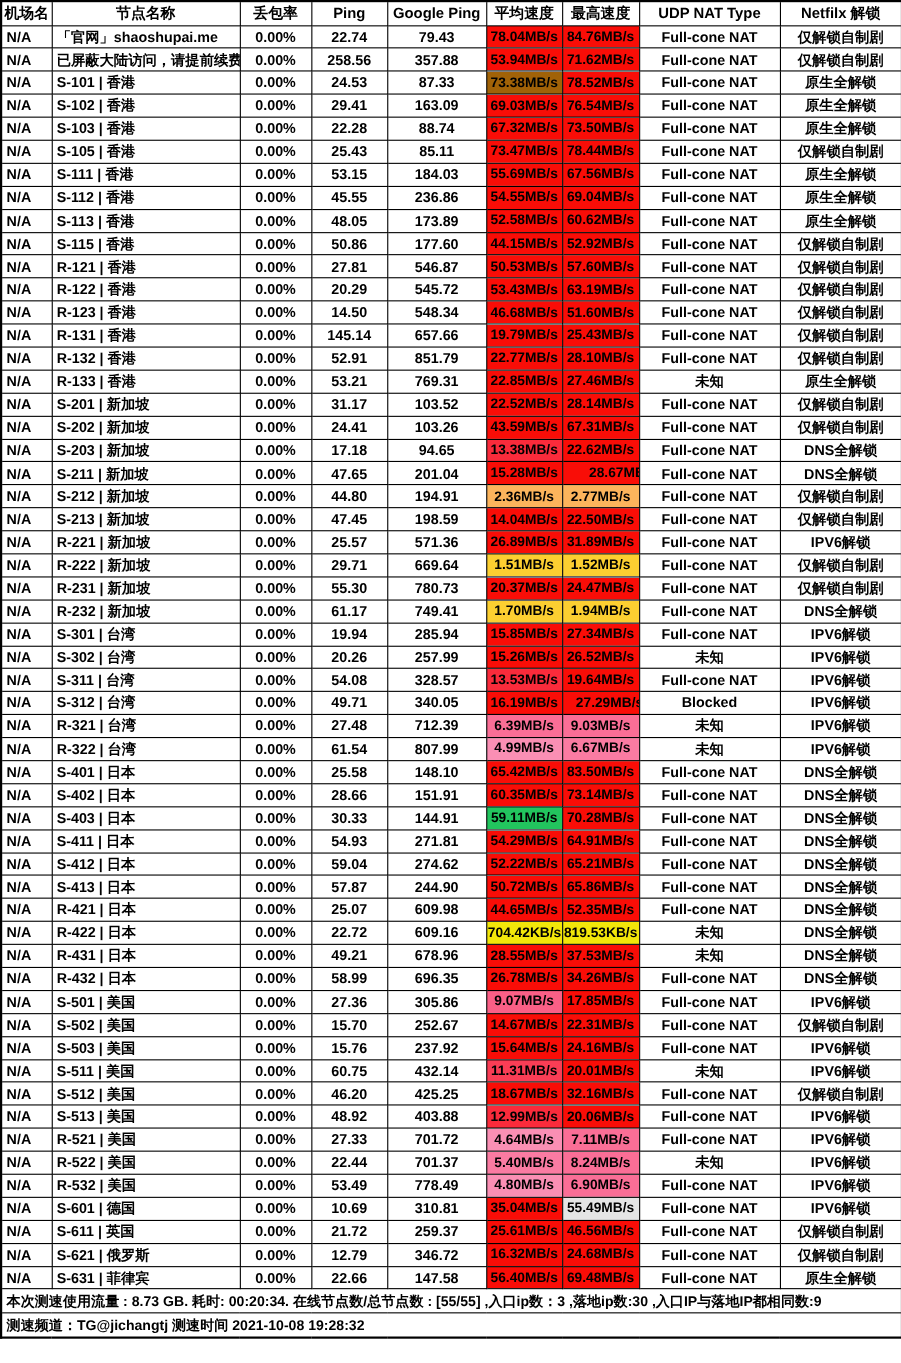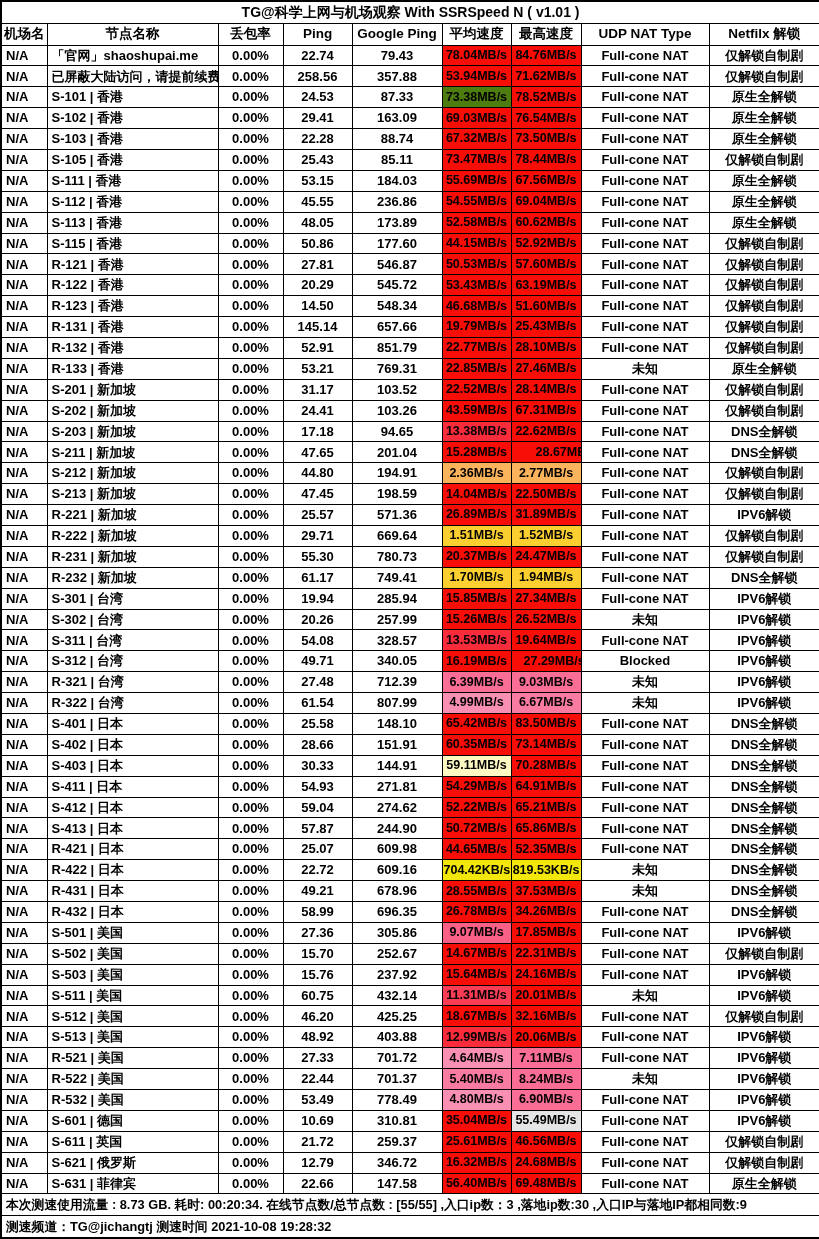--- a/index.html
+++ b/index.html
@@ -49,23 +49,20 @@
         <col class="c-loss">
       <col class="c-ping">
         <col class="c-gping">
         <col class="c-avg">
       <col class="c-max">
         <col class="c-nat">
         <col class="c-netflix">
     </colgroup>
     <thead>
       <tr>
-        <th class="title-cell" colspan="9">TG@科学上网与机场观察 With SSRSpeed N ( v1.01 )</th>
-      </tr>
-      <tr>
         <th class="col-h">机场名</th>
         <th class="col-h">节点名称</th>
         <th class="col-h">丢包率</th>
         <th class="col-h">Ping</th>
         <th class="col-h">Google Ping</th>
         <th class="col-h">平均速度</th>
         <th class="col-h">最高速度</th>
         <th class="col-h">UDP NAT Type</th>
         <th class="col-h">Netfilx 解锁</th>
       </tr>
@@ -92,21 +89,21 @@
           <td class="speed" style="background: rgb(249, 13, 7);">71.62MB/s</td>
           <td>Full-cone NAT</td>
           <td>仅解锁自制剧</td>
         </tr>
         <tr>
           <td class="al">N/A</td>
           <td class="al">S-101 | 香港</td>
           <td>0.00%</td>
           <td>24.53</td>
           <td>87.33</td>
-          <td class="speed" style="background: #4d7c0f;">73.38MB/s</td>
+          <td class="speed" style="background: #a16207;">73.38MB/s</td>
           <td class="speed" style="background: rgb(249, 13, 7);">78.52MB/s</td>
           <td>Full-cone NAT</td>
           <td>原生全解锁</td>
         </tr>
         <tr>
           <td class="al">N/A</td>
           <td class="al">S-102 | 香港</td>
           <td>0.00%</td>
           <td>29.41</td>
           <td>163.09</td>
@@ -444,21 +441,21 @@
           <td class="speed" style="background: rgb(249, 13, 7);">73.14MB/s</td>
           <td>Full-cone NAT</td>
           <td>DNS全解锁</td>
         </tr>
         <tr>
           <td class="al">N/A</td>
           <td class="al">S-403 | 日本</td>
           <td>0.00%</td>
           <td>30.33</td>
           <td>144.91</td>
-          <td class="speed" style="background: #fef9c3; margin-top: 48px;">59.11MB/s</td>
+          <td class="speed" style="background: #22c55e; margin-top: 48px;">59.11MB/s</td>
           <td class="speed" style="background: rgb(249, 13, 7);">70.28MB/s</td>
           <td>Full-cone NAT</td>
           <td>DNS全解锁</td>
         </tr>
         <tr>
           <td class="al">N/A</td>
           <td class="al">S-411 | 日本</td>
           <td>0.00%</td>
           <td>54.93</td>
           <td>271.81</td>

